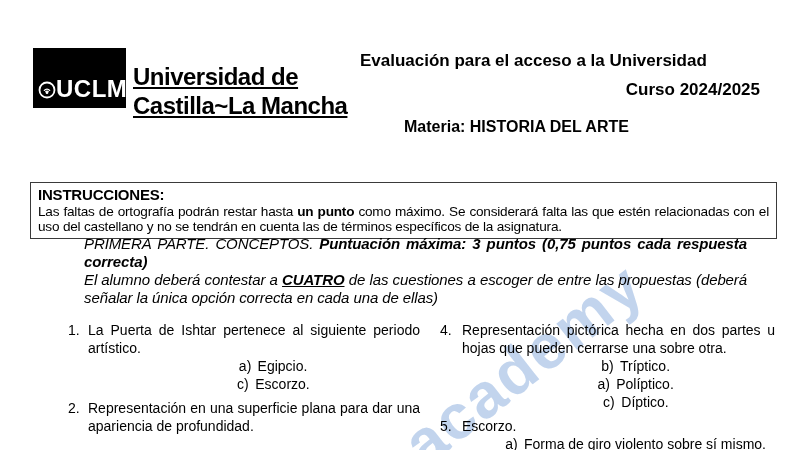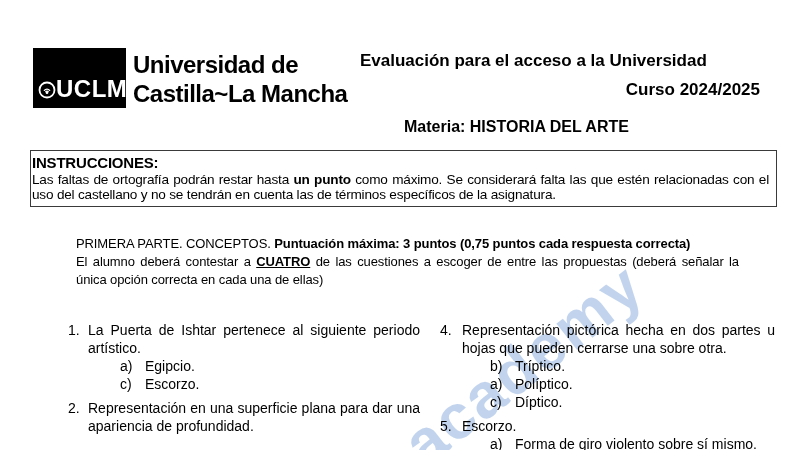--- a/index.html
+++ b/index.html
@@ -39,65 +39,67 @@
     width: 93px; height: 60px;
     background: #000000;
   }
   .logo-mark { position: absolute; left: 5px; bottom: 9px; }
   .logo-text {
     position: absolute; left: 23px; bottom: 5px;
     color: #ffffff; font-weight: bold; font-size: 24px;
     letter-spacing: 0.5px;
   }
   .uni-name {
-    position: absolute; left: 133px; top: 50px;
+    position: absolute; left: 133px; top: 62px;
     font-size: 24px; font-weight: bold; line-height: 29px;
     letter-spacing: -0.5px;
+    text-decoration: underline;
   }
   .exam-title {
     position: absolute; left: 360px; top: 51px; width: 400px;
     text-align: left; font-size: 17px; font-weight: bold;
   }
   .exam-course {
     position: absolute; left: 360px; top: 80px; width: 400px;
     text-align: right; font-size: 17px; font-weight: bold;
   }
   .exam-subject {
     position: absolute; left: 404px; top: 118px;
     font-size: 16px; font-weight: bold;
   }
 
   
   .instructions {
-    position: absolute; left: 30px; top: 150px; width: 747px;
+    position: absolute; left: 30px; top: 182px; width: 747px;
     border: 1px solid #3a3a3a;
-    padding: 2px 7px 4px 1px;
+    padding: 2px 7px 4px 7px;
   }
   .ins-head { font-size: 15px; font-weight: bold; line-height: 19px; letter-spacing: -0.2px; }
   .ins-body { font-size: 13.6px; line-height: 15px; text-align: justify; letter-spacing: -0.2px; }
 
   
   .part-intro {
-    position: absolute; left: 76px; top: 235px; width: 663px;
-    font-size: 13px; line-height: 18px; text-align: justify;
+    position: absolute; left: 84px; top: 235px; width: 663px;
+    font-size: 15px; line-height: 18px; text-align: justify;
     letter-spacing: -0.1px;
+    font-style: italic;
   }
   .part-intro p { margin: 0; text-align: justify; }
   .u { text-decoration: underline; }
 
   
   .col { position: absolute; top: 321px; font-size: 14px; line-height: 18px; }
   .col-left  { left: 68px;  width: 352px; }
   .col-right { left: 440px; width: 335px; }
   .q { position: relative; }
   .col-left  .q { padding-left: 20px; }
   .col-right .q { padding-left: 22px; }
   .q-num { position: absolute; left: 0; top: 0; }
   .q-text { text-align: justify; margin: 0; }
-  .opt { white-space: nowrap; }
+  .opt { white-space: nowrap; text-align: center; }
   .col-left  .opt { margin-left: 32px; }
   .col-right .opt { margin-left: 28px; }
   .opt-letter { display: inline-block; width: 25px; }
   .gap { margin-top: 6px; }
 </style>
 </head>
 <body>
 
 <div class="page">
 

